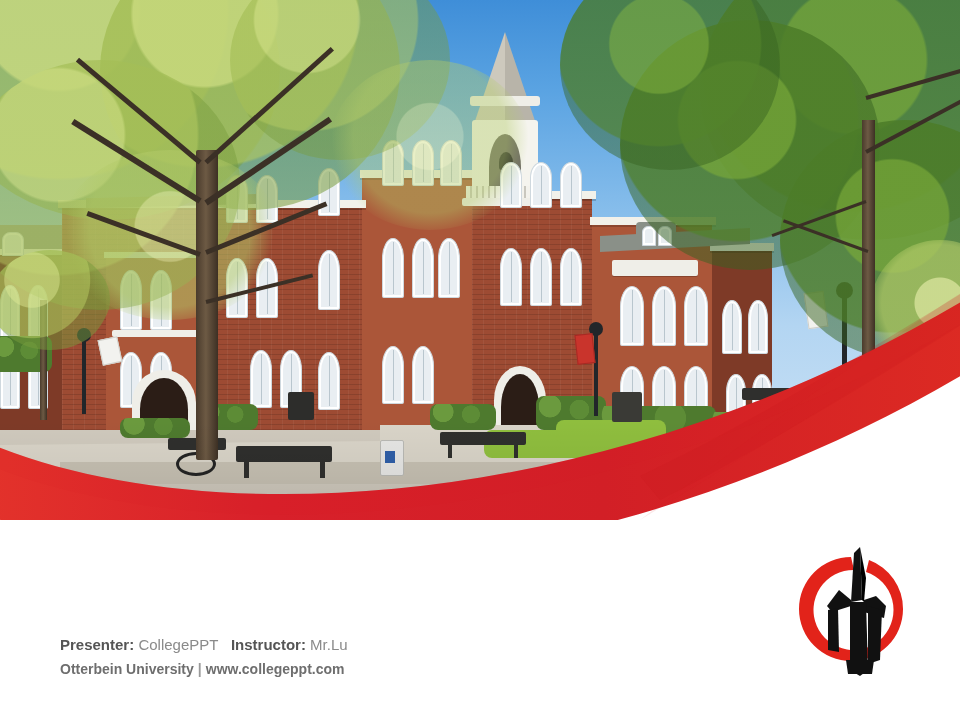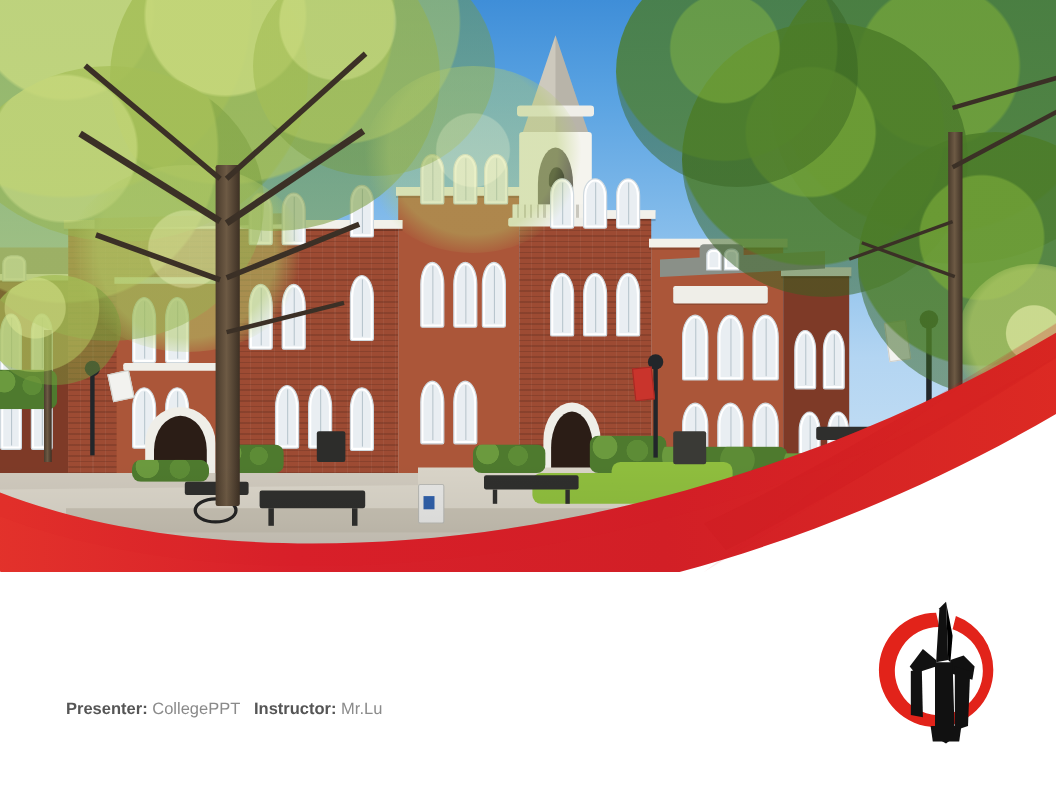--- a/index.html
+++ b/index.html
@@ -277,20 +277,23 @@
       <path d="M 640 476 C 760 420 900 330 1000 270 L 1000 300 C 860 390 740 460 660 500 Z" fill="rgba(200,20,30,0.18)"></path>
       <path d="M 1040 60 L 1140 60 L 1000 270 L 940 270 Z" fill="rgba(214,31,38,0.0)"></path>
     </g>
   </svg>
 
 
   <div id="meta1">
     <span class="k">Presenter:</span><span>&nbsp;</span><span class="v">CollegePPT</span><span>&nbsp;&nbsp;&nbsp;</span><span class="k">Instructor:</span><span>&nbsp;</span><span class="v">Mr.Lu</span>
   </div>
 
+  <div id="meta2">
+    <span>Otterbein University</span><span class="sep">|</span><span>www.collegeppt.com</span>
+  </div>
 
   <svg id="logo" viewBox="0 0 130 150">
 
     <path d="M 57 17
              A 52 52 0 1 0 109 69
              A 52 52 0 0 0 75 20
              L 72 32
              A 40 40 0 1 1 60 30
              Z" fill="#E2231A"></path>
 

